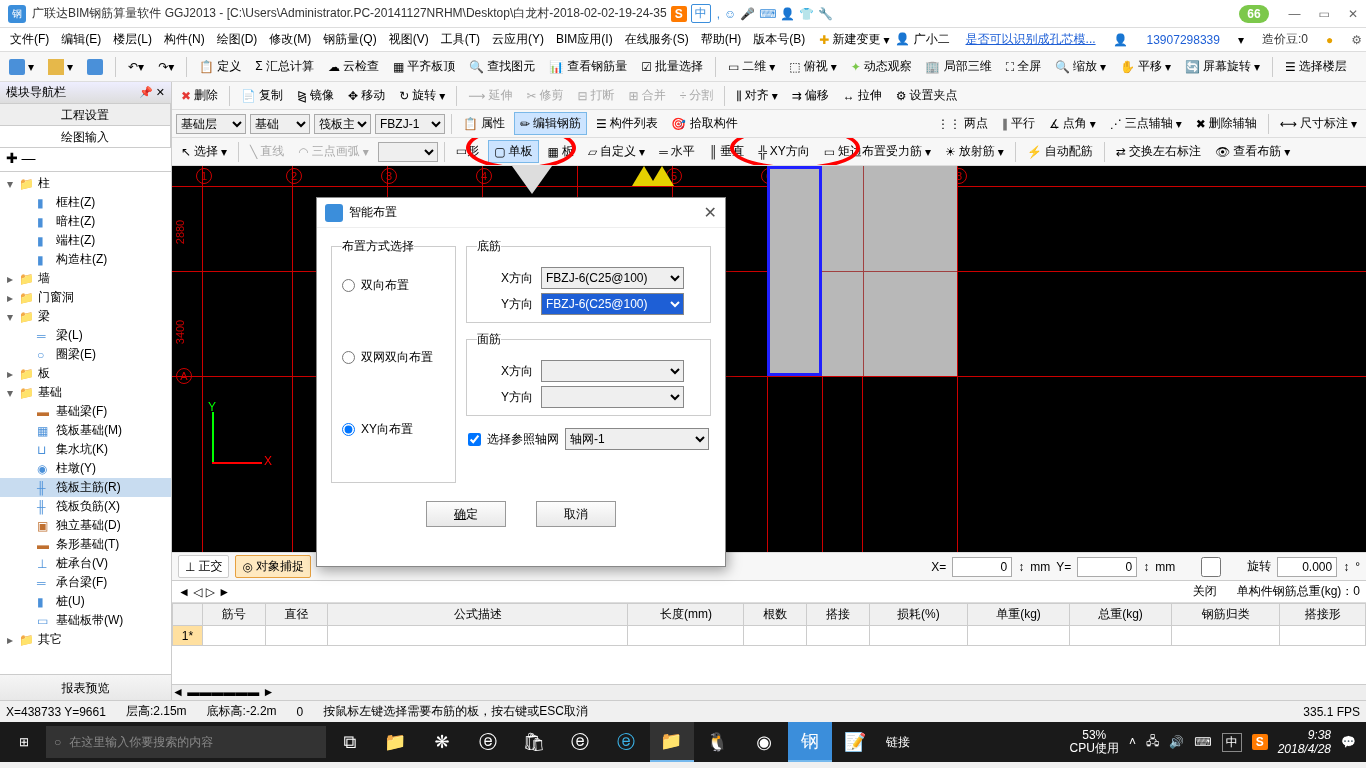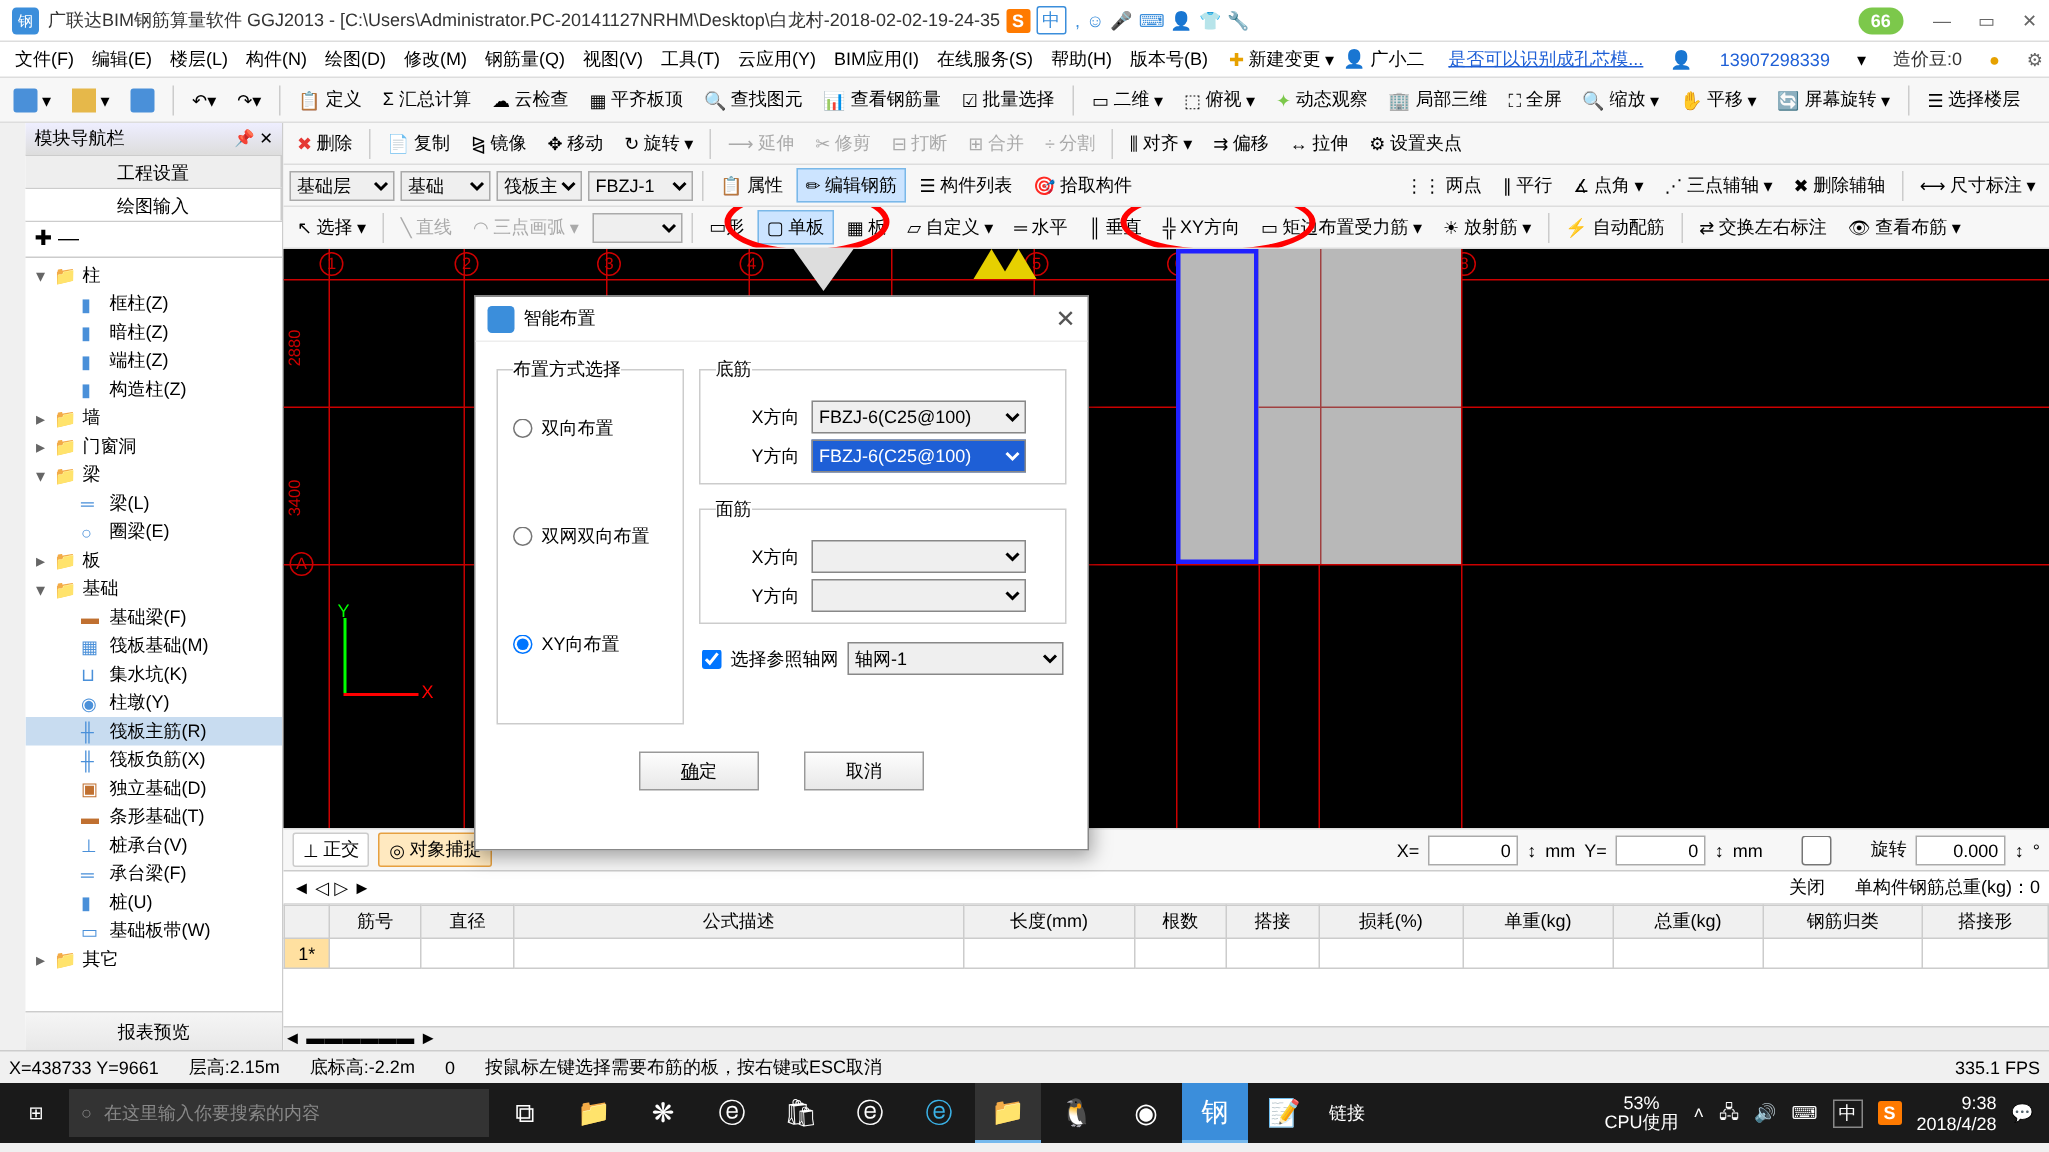--- a/index.html
+++ b/index.html
@@ -24,21 +24,21 @@
 .menubar .beans { color: #333; }
 .menubar .gear { color: #666; }
 .menubar .newchg { display: flex; align-items: center; gap: 3px; margin-left: 8px; }
 .menubar .newchg-ico { color: #e6a100; }
 
 .toolbar1 { height: 30px; background: #f7f7f7; display: flex; align-items: center; padding: 0 4px; border-bottom: 1px solid #ddd; gap: 4px; }
 .toolbar1 .tbtn { padding: 2px 5px; display: flex; align-items: center; gap: 3px; cursor: default; }
 .toolbar1 .sep { width: 1px; height: 20px; background: #ccc; margin: 0 3px; }
 .toolbar1 .ico { width: 16px; height: 16px; display: inline-block; }
 
-.main-area { display: flex; height: 618px; padding-left: 17px; }
+.main-area { display: flex; height: 618px; }
 
 .nav-panel { width: 172px; background: #fff; border-right: 1px solid #ccc; display: flex; flex-direction: column; }
 .nav-header { height: 22px; background: linear-gradient(#eef,#ddd); display: flex; align-items: center; padding: 0 6px; border-bottom: 1px solid #ccc; }
 .nav-header .close-x { margin-left: auto; font-size: 11px; }
 .nav-tabs { height: 22px; display: flex; border-bottom: 1px solid #ccc; }
 .nav-tabs .ntab { flex: 1; text-align: center; line-height: 22px; background: #eee; border-right: 1px solid #ccc; }
 .nav-tabs .ntab.active { background: #fff; }
 .nav-tool { height: 24px; border-bottom: 1px solid #ccc; padding: 2px 6px; }
 .nav-tree { flex: 1; overflow: auto; padding: 2px 0; }
 .tree-row { display: flex; align-items: center; padding: 1px 4px; white-space: nowrap; }
@@ -88,21 +88,21 @@
 .statusbar { height: 22px; background: #f0f0f0; display: flex; align-items: center; padding: 0 6px; font-size: 11px; border-top: 1px solid #ccc; }
 .statusbar .sb-cell { margin-right: 20px; }
 .statusbar .sb-right { margin-left: auto; }
 
 .taskbar { height: 40px; background: #1a1a1a; display: flex; align-items: center; padding: 0 4px; gap: 2px; }
 .taskbar .start { width: 40px; height: 40px; display: flex; align-items: center; justify-content: center; color: #fff; }
 .taskbar .search { flex: 0 0 280px; height: 32px; background: #333; display: flex; align-items: center; padding: 0 8px; color: #888; gap: 8px; }
 .taskbar .tbicon { width: 44px; height: 40px; display: flex; align-items: center; justify-content: center; color: #fff; font-size: 18px; }
 .taskbar .tbicon.active { border-bottom: 2px solid #76b9ed; background: #333; }
 .taskbar .tray { margin-left: auto; display: flex; align-items: center; color: #fff; gap: 10px; padding-right: 6px; font-size: 11px; }
-.taskbar .tray .clock { text-align: right; line-height: 1.2; }
+.taskbar .tray .clock { text-align: right; line-height: 1.2; font-style: italic; }
 
 
 .dialog { position: absolute; left: 316px; top: 197px; width: 410px; height: 370px; background: #fff; border: 1px solid #888; box-shadow: 2px 4px 12px rgba(0,0,0,0.35); z-index: 200; }
 .dialog .dlg-title { height: 30px; display: flex; align-items: center; padding: 0 8px; border-bottom: 1px solid #eee; }
 .dialog .dlg-title .dicon { width: 18px; height: 18px; background: #3b8edb; border-radius: 3px; margin-right: 6px; }
 .dialog .dlg-close { margin-left: auto; font-size: 16px; color: #555; }
 .dialog .dlg-body { padding: 10px 14px; display: flex; gap: 10px; }
 .dialog fieldset { border: 1px solid #ccc; padding: 8px 10px; }
 .dialog .left-fs { width: 125px; height: 245px; }
 .dialog .right-col { flex: 1; display: flex; flex-direction: column; gap: 8px; }

